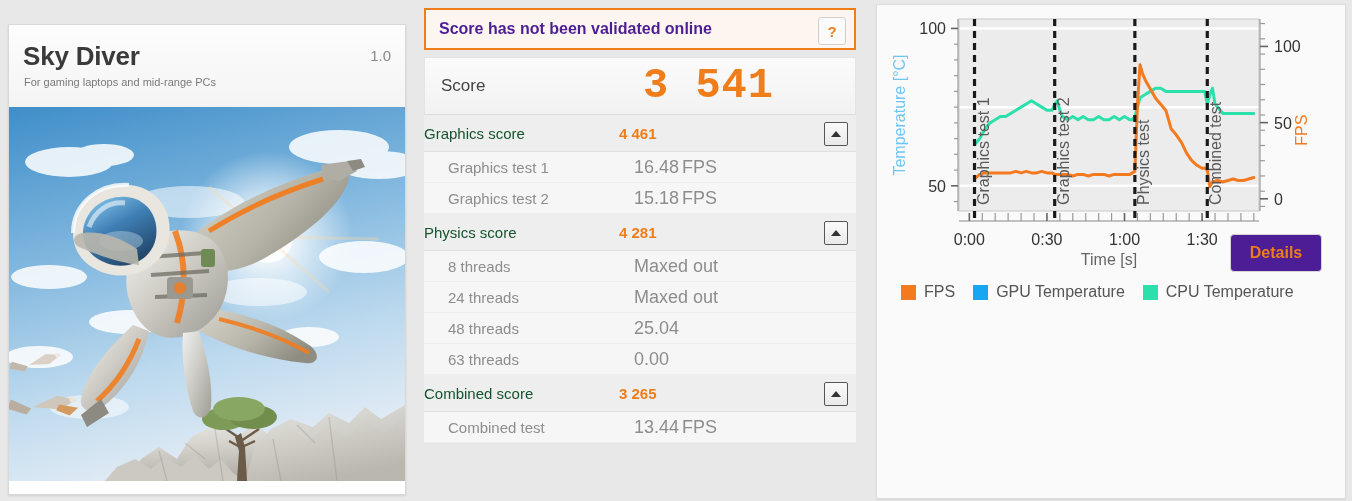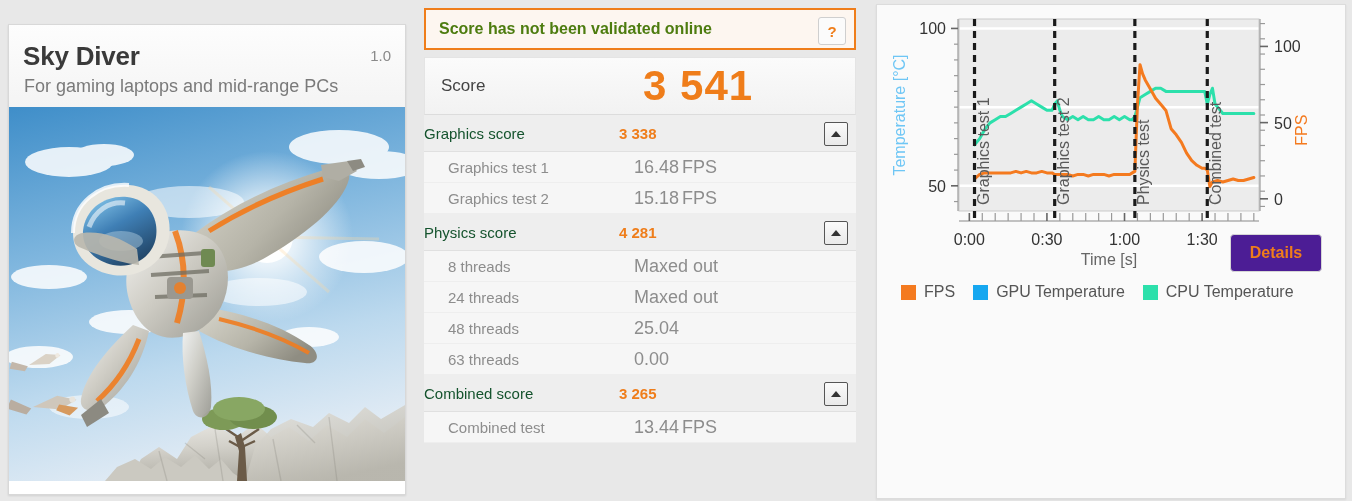--- a/index.html
+++ b/index.html
@@ -22,58 +22,58 @@
     position:relative;height:82px;
     background:linear-gradient(180deg,#fdfdfd 0%,#f4f4f4 100%);
     border-bottom:1px solid #e2e2e2;
   }
   .game-title{
     position:absolute;left:14px;top:16px;
     font-size:26px;color:#3a3a3a;font-weight:bold;letter-spacing:-.2px;
   }
   .game-sub{
     position:absolute;left:15px;top:51px;
-    font-size:18px;color:#7a7a7a;
+    font-size:11px;color:#7a7a7a;
   }
   .game-ver{
     position:absolute;right:14px;top:22px;
     font-size:15px;color:#8a8a8a;text-align:right;
   }
   .hero{position:absolute;left:0;top:82px;width:396px;height:374px;overflow:hidden;background:#9fc7e8;}
   .hero svg{display:block;width:396px;height:374px;}
   .hero-bottom{position:absolute;left:0;top:456px;width:396px;height:13px;background:#fff;}
 
   
   .mid{
     position:absolute;left:424px;top:8px;width:432px;height:489px;
   }
   .validate-bar{
     position:relative;height:42px;width:432px;box-sizing:border-box;
     background:#fdf6f0;border:2px solid #ef7d1a;
     display:flex;align-items:center;
   }
   .validate-text{
-    font-size:16px;color:#4d7c0f;font-weight:bold;margin-left:13px;
+    font-size:16px;color:#4c1d95;font-weight:bold;margin-left:13px;
   }
   .help-btn{
     position:absolute;right:8px;top:7px;width:26px;height:26px;
     background:#fbfbfb;border:1px solid #cfcfcf;border-radius:3px;
     color:#ef7d1a;font-size:15px;font-weight:bold;
     display:flex;align-items:center;justify-content:center;cursor:pointer;
   }
   .score-hero{
     position:relative;margin-top:7px;height:58px;width:432px;box-sizing:border-box;
     background:linear-gradient(180deg,#fbfbfb 0%,#f2f2f2 100%);
     border:1px solid #e4e4e4;border-bottom:1px solid #dcdcdc;
     display:flex;align-items:center;
   }
   .score-hero .lbl{font-size:17px;color:#444;margin-left:16px;}
   .score-hero .val{
     position:absolute;left:218px;top:50%;transform:translateY(-50%);
-    font-size:42px;color:#ef7d1a;font-weight:bold;letter-spacing:1px;
+    font-size:42px;color:#ef7d1a;font-weight:bold;letter-spacing:1px;font-family:Liberation Mono, monospace;
   }
 
   .srow{
     position:relative;width:432px;height:37px;box-sizing:border-box;
     background:#eeeeee;border-bottom:1px solid #e0e0e0;
     display:flex;align-items:center;
   }
   .srow .lbl{font-size:15px;color:#14532d;width:195px;}
   .srow .val{font-size:15px;color:#ef7d1a;font-weight:bold;}
   .toggle{
@@ -276,21 +276,21 @@
       <span class="help-btn">?</span>
     </div>
 
     <div class="score-hero">
       <span class="lbl">Score</span>
       <span class="val">3 541</span>
     </div>
 
     <div class="srow">
       <span class="lbl">Graphics score</span>
-      <span class="val">3 338</span>
+      <span class="val">4 461</span>
       <span class="toggle">
           <i></i>
         </span>
     </div>
     <div class="drow">
       <span class="lbl">Graphics test 1</span>
       <span class="val"><span>16.48</span><span class="unit">FPS</span></span>
     </div>
     <div class="drow">
       <span class="lbl">Graphics test 2</span>

